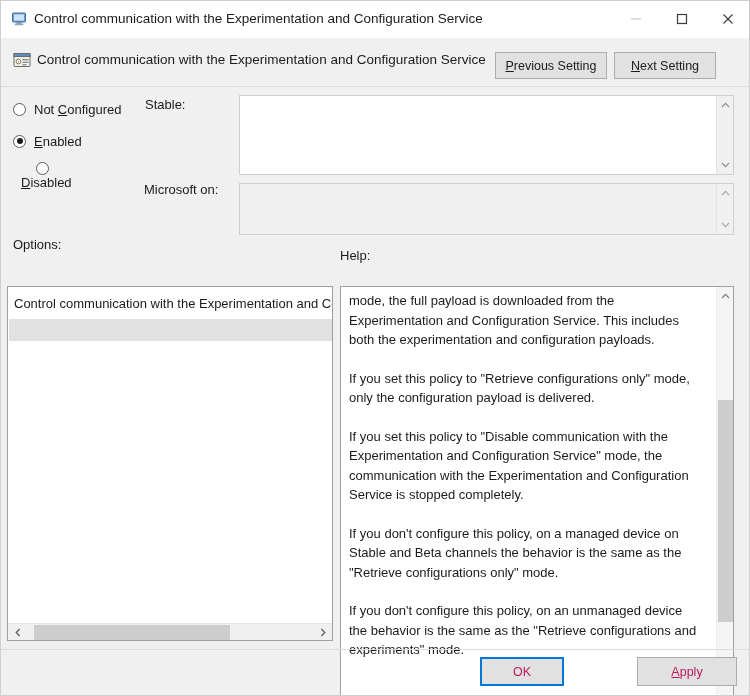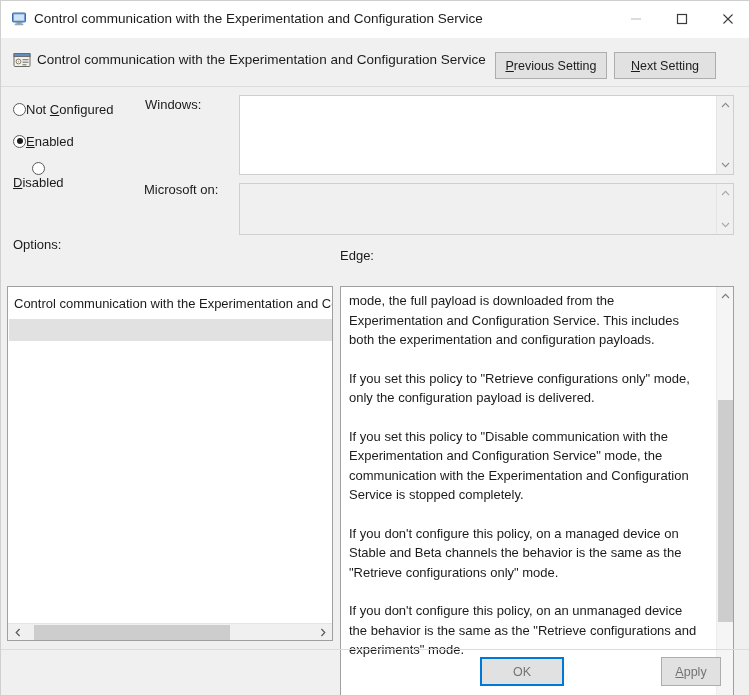--- a/index.html
+++ b/index.html
@@ -117,20 +117,21 @@
   }
   .radio-mark.on::after {
     content: "";
     position: absolute;
     left: 2.5px; top: 2.5px;
     width: 6px; height: 6px;
     border-radius: 50%;
     background: #1b1b1b;
   }
   .radio-label {
+    margin-left: 8px;
     font-size: 13px;
     color: #1b1b1b;
     white-space: nowrap;
   }
 
   
   .field-label {
     position: absolute;
     font-size: 13px;
     color: #1b1b1b;
@@ -270,31 +271,31 @@
     background: #dcdcdc;
   }
   .footbtn {
     position: absolute;
     top: 656px;
     height: 29px;
     background: #e1e1e1;
     border: 1px solid #adadad;
     font-family: "Liberation Sans", sans-serif;
     font-size: 12.5px;
-    color: #737373;
+    color: #be185d;
     padding: 0;
     cursor: default;
     box-sizing: border-box;
   }
   #btn-ok {
     left: 479px; width: 84px;
     border: 2px solid #0078d7;
   }
   #btn-cancel { left: 571px; width: 84px; }
-  #btn-apply { left: 660px; width: 60px; text-align: center; }
+  #btn-apply { left: 636px; width: 100px; text-align: center; }
 </style>
 </head>
 <body>
 
 <div id="window">
 
   <div id="titlebar">
     <span id="title-icon">
       <svg width="18" height="18" viewBox="0 0 18 18">
         <rect x="2.5" y="3" width="13" height="9" rx="1" fill="#6f9fd8" stroke="#3c6ea5" stroke-width="1"></rect>
@@ -351,21 +352,21 @@
   </div>
   <div class="radio-row" id="radio-enabled">
     <span class="radio-mark on"></span>
     <span class="radio-label"><span></span><span class="ak">E</span><span>nabled</span></span>
   </div>
   <div class="radio-row" id="radio-disabled">
     <span class="radio-mark"></span>
     <span class="radio-label"><span></span><span class="ak">D</span><span>isabled</span></span>
   </div>
 
-  <div class="field-label" id="label-comment">Windows:</div>
+  <div class="field-label" id="label-comment">Stable:</div>
   <div class="boxframe" id="comment-box">
     <div class="box-text"></div>
     <div class="vscroll">
       <span class="arrow up">
         <svg width="9" height="6" viewBox="0 0 9 6">
             <polyline points="1,5 4.5,1.4 8,5" fill="none" stroke="#8c8c8c" stroke-width="1.1"></polyline>
           </svg>
       </span>
       <span class="arrow dn">
         <svg width="9" height="6" viewBox="0 0 9 6">
@@ -385,21 +386,21 @@
       </span>
       <span class="arrow dn">
         <svg width="9" height="6" viewBox="0 0 9 6">
             <polyline points="1,1 4.5,4.6 8,1" fill="none" stroke="#a8a8a8" stroke-width="1.1"></polyline>
           </svg>
       </span>
     </div>
   </div>
 
   <div class="field-label" id="label-options">Options:</div>
-  <div class="field-label" id="label-help">Edge:</div>
+  <div class="field-label" id="label-help">Help:</div>
 
   <div id="options-panel">
     <div id="options-listlabel">Control communication with the Experimentation and Configuration Service</div>
     <div id="options-combo-band"></div>
     <div id="options-hscroll">
       <span class="harrow lt">
         <svg width="6" height="9" viewBox="0 0 6 9">
             <polyline points="4.6,1 1.2,4.5 4.6,8" fill="none" stroke="#5a5a5a" stroke-width="1.2"></polyline>
           </svg>
       </span>

